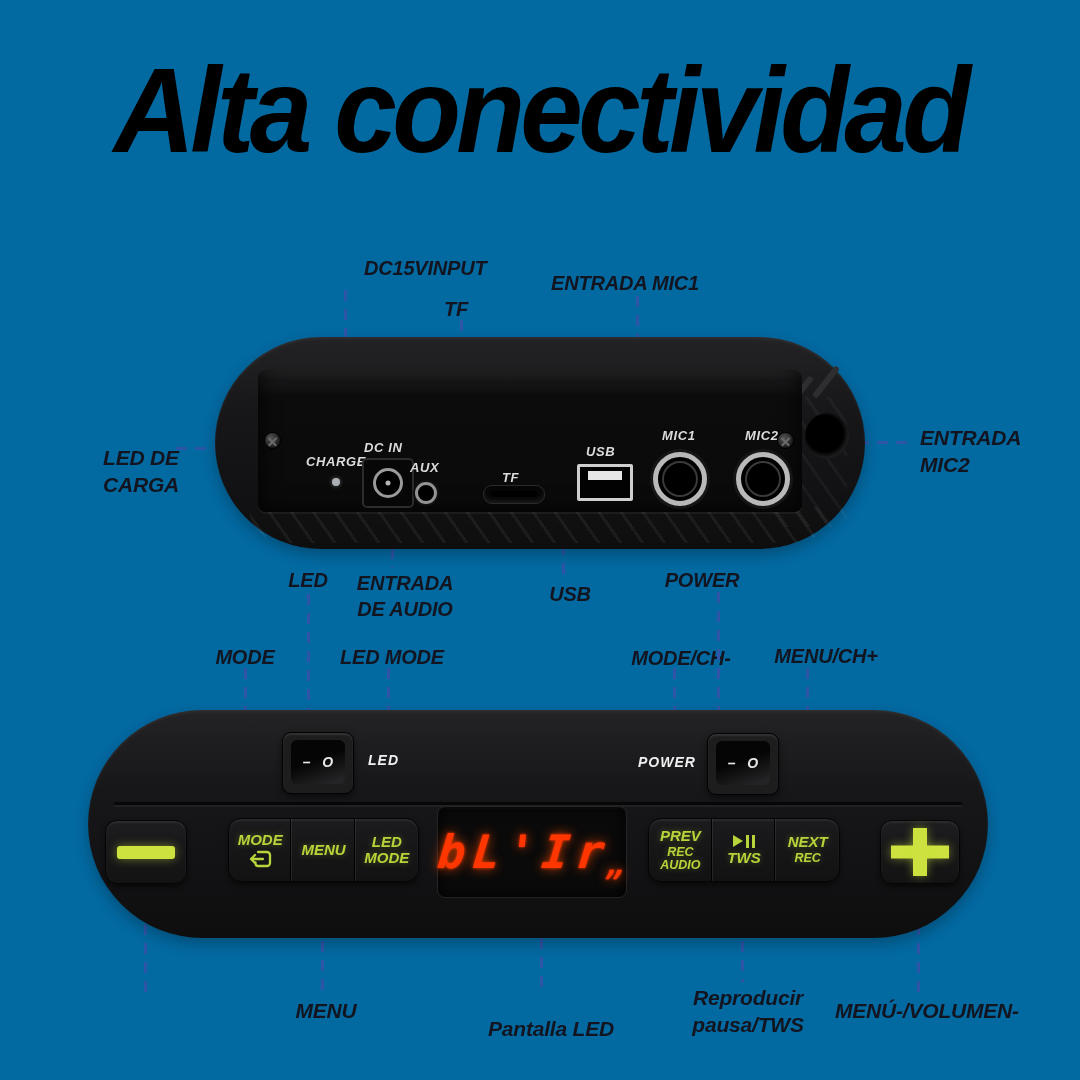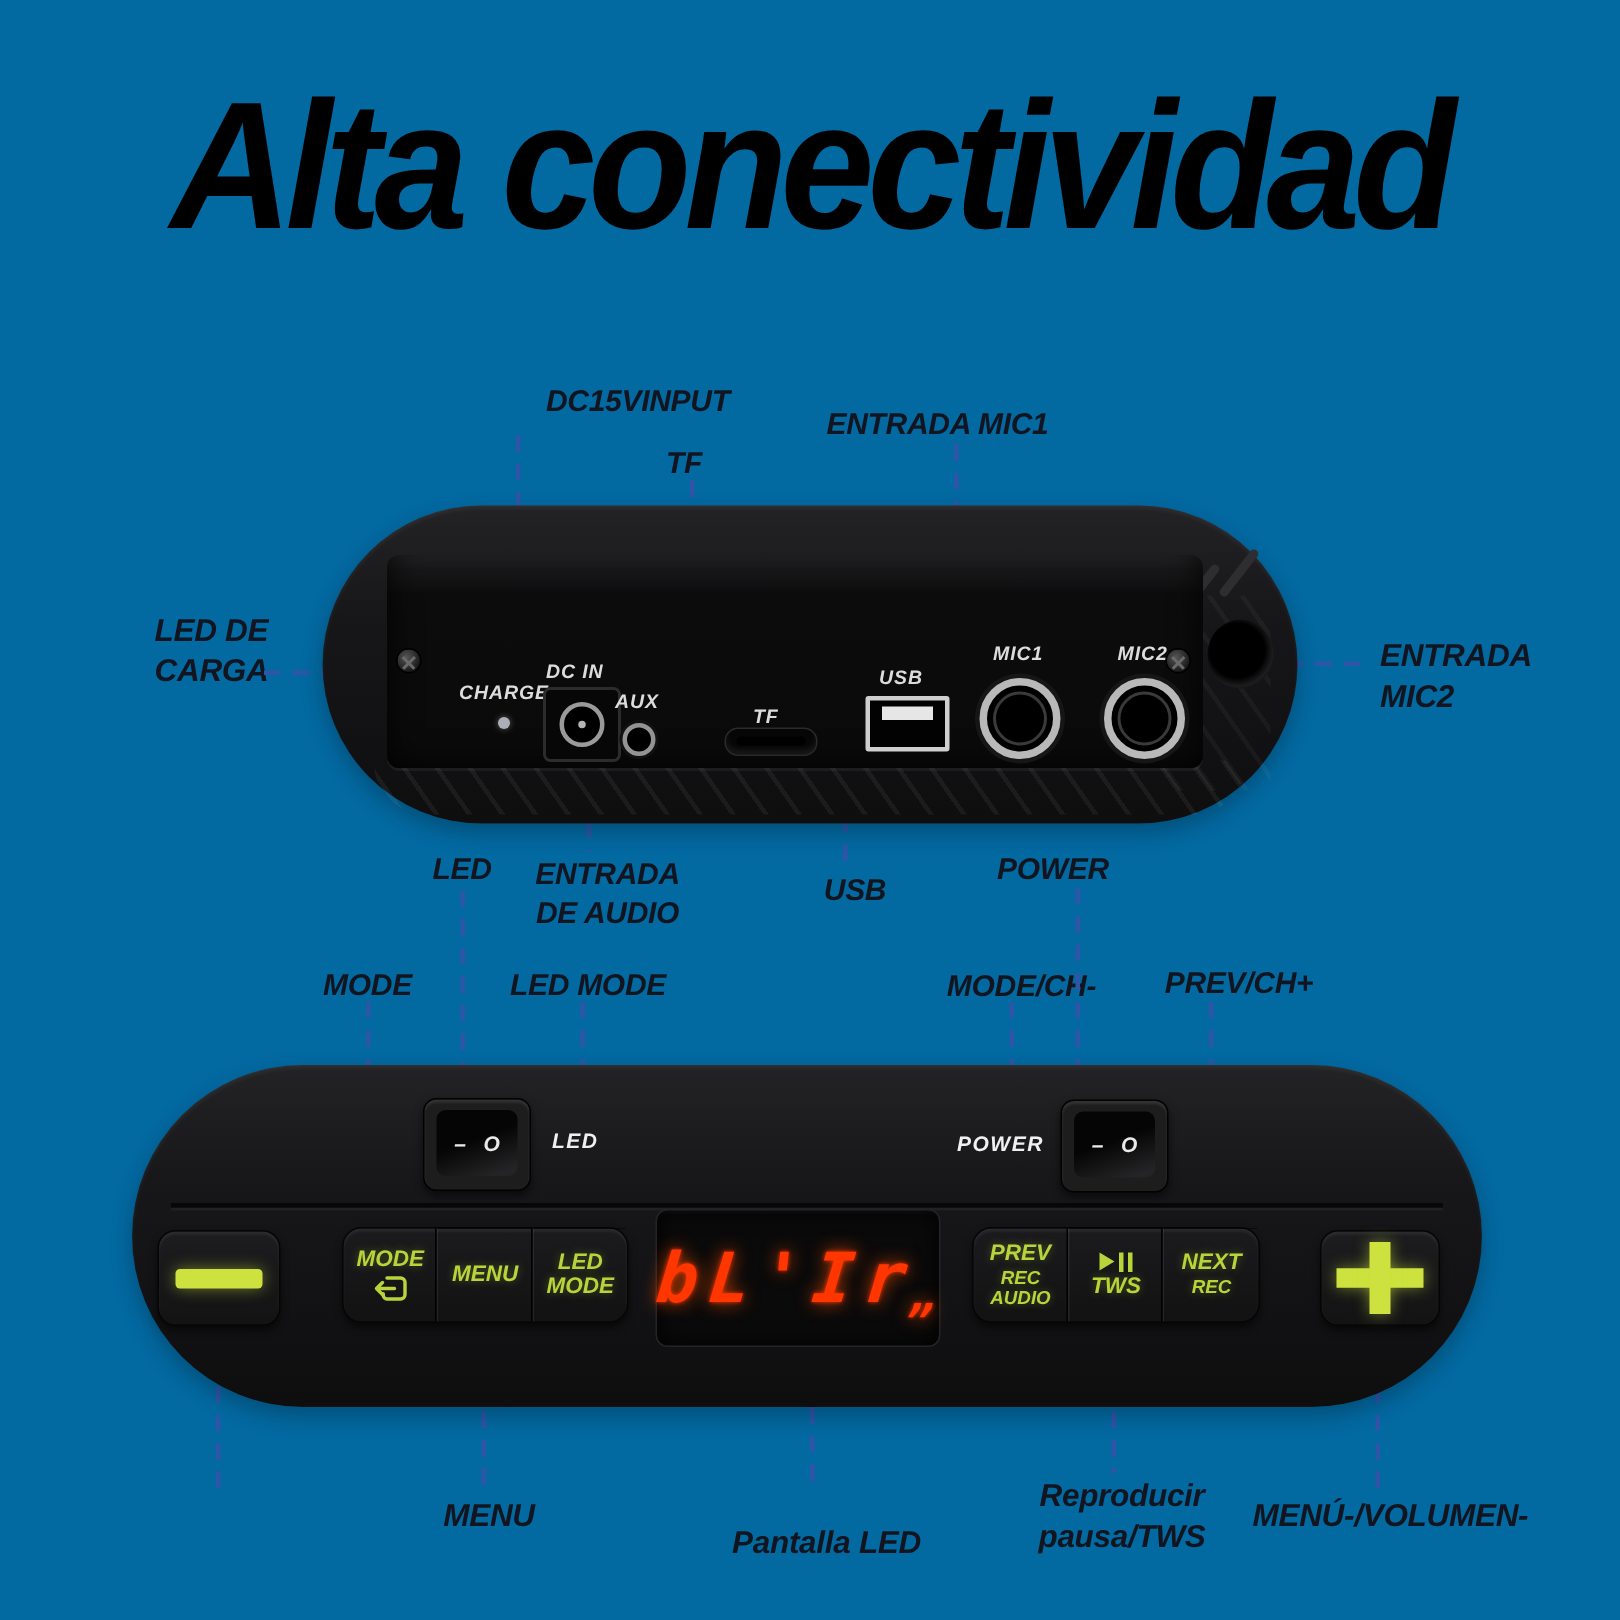--- a/index.html
+++ b/index.html
@@ -126,34 +126,34 @@
 </head>
 <body>
 
 <div id="canvas">
 
   <div class="title">Alta conectividad</div>
 
   <div class="lbl" style="left:322px;top:255px;margin-left:42px;">DC15VINPUT</div>
   <div class="lbl ctr" style="left:456px;top:296px;">TF</div>
   <div class="lbl ctr" style="left:625px;top:270px;">ENTRADA MIC1</div>
-  <div class="lbl big" style="left:103px;top:407px;">LED DE
+  <div class="lbl big" style="left:103px;top:444px;">LED DE
 CARGA</div>
   <div class="lbl big" style="left:920px;top:424px;">ENTRADA
 MIC2</div>
   <div class="lbl ctr" style="left:308px;top:567px;">LED</div>
   <div class="lbl ctr" style="left:405px;top:570px;">ENTRADA
 DE AUDIO</div>
   <div class="lbl ctr" style="left:570px;top:581px;">USB</div>
   <div class="lbl ctr" style="left:702px;top:567px;">POWER</div>
 
   <div class="lbl ctr" style="left:245px;top:644px;">MODE</div>
   <div class="lbl ctr" style="left:392px;top:644px;">LED MODE</div>
   <div class="lbl ctr" style="left:681px;top:645px;">MODE/CH-</div>
-  <div class="lbl ctr" style="left:826px;top:643px;">PREV/CH+</div>
+  <div class="lbl ctr" style="left:826px;top:643px;">MENU/CH+</div>
 
   <div class="lbl big ctr" style="left:326px;top:997px;">MENU</div>
   <div class="lbl big ctr" style="left:551px;top:1015px;">Pantalla LED</div>
   <div class="lbl big" style="left:835px;top:997px;">MENÚ-/VOLUMEN-</div>
   <div class="lbl big ctr" style="left:748px;top:984px;">Reproducir
 pausa/TWS</div>
 
   <div class="vline" style="left:344px;top:290px;height:150px;"></div>
   <div class="vline" style="left:460px;top:320px;height:132px;"></div>
   <div class="vline" style="left:636px;top:296px;height:132px;"></div>

